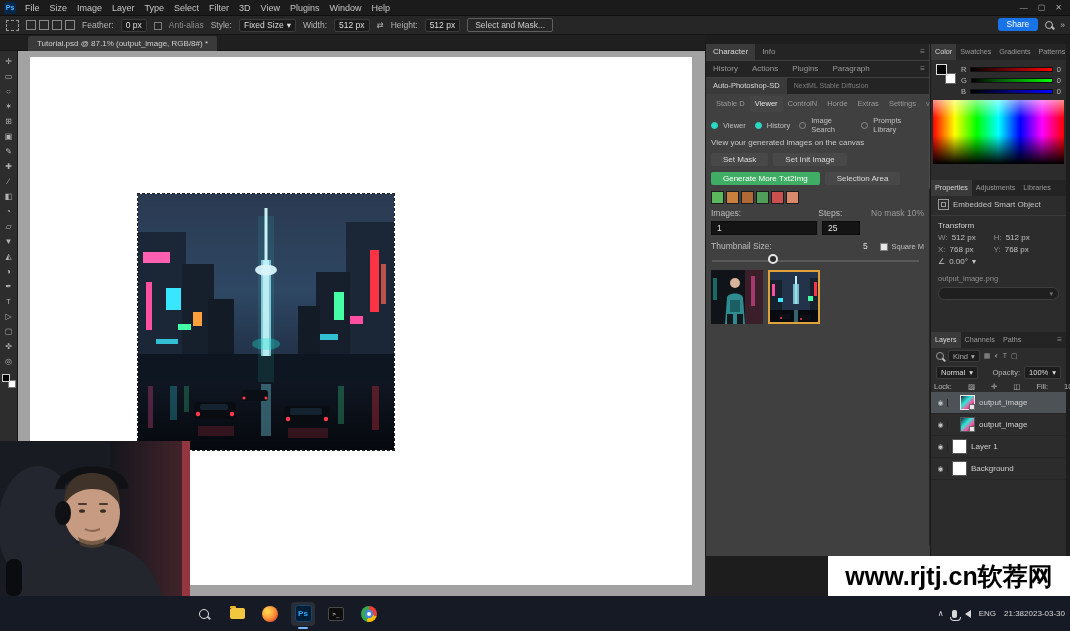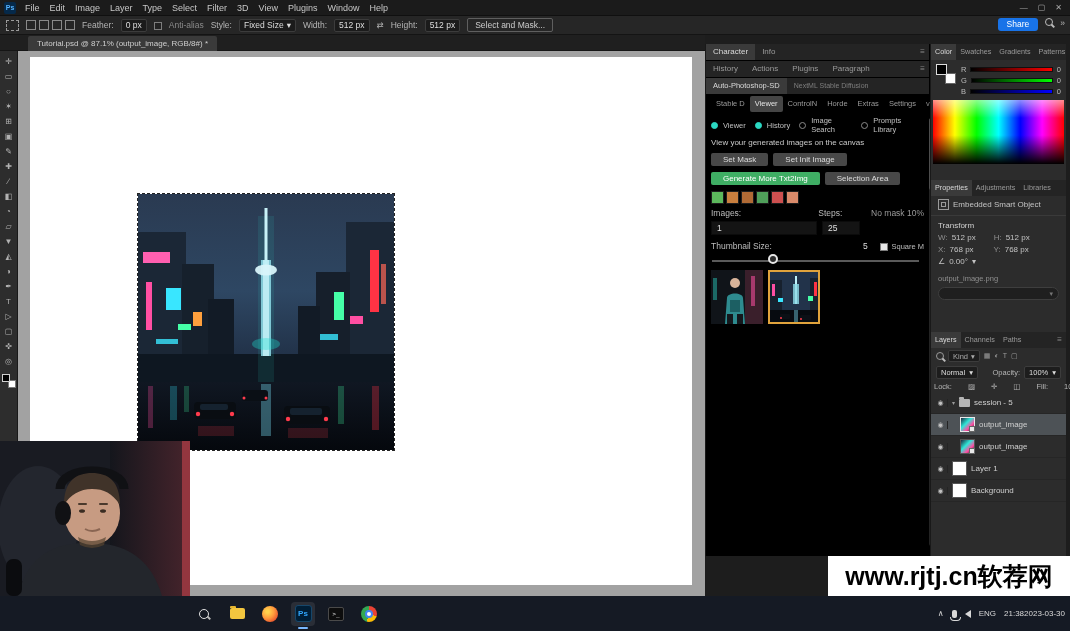--- a/index.html
+++ b/index.html
@@ -19,21 +19,21 @@
   .optbar{position:absolute;top:16px;left:0;width:1070px;height:19px;background:#262626;
     border-bottom:1px solid #141414;display:flex;align-items:center;gap:7px;padding:0 6px;
     font-size:8.5px;color:#b5b5b5;z-index:5}
   .tool-cur{width:13px;height:11px;border:1px dashed #9a9a9a}
   .selmode{display:flex;gap:3px}
   .selmode span{width:10px;height:10px;border:1px solid #8a8a8a;display:inline-block}
   .opt-box{background:#1b1b1b;border:1px solid #3c3c3c;border-radius:2px;height:13px;line-height:11px;
     padding:0 4px;color:#ddd;display:inline-flex;align-items:center;gap:3px}
   .opt-btn{border:1px solid #5f5f5f;border-radius:2px;height:14px;line-height:12px;padding:0 7px;color:#ccc}
   .cb{width:8px;height:8px;border:1px solid #7d7d7d;background:#222;display:inline-block;position:relative;top:1px}
-  .opt-right{position:absolute;right:5px;top:2px;display:flex;align-items:flex-start;gap:7px}
+  .opt-right{position:absolute;right:5px;top:2px;display:flex;align-items:center;gap:7px}
   .share-btn{background:var(--share-blue,#1873e8);color:#fff;border-radius:3px;height:13px;line-height:13px;
     padding:0 9px;font-size:8.5px}
   .mag{width:8px;height:8px;border:1.5px solid #bbb;border-radius:50%;position:relative}
   .mag:after{content:"";position:absolute;width:4px;height:1.5px;background:#bbb;transform:rotate(45deg);right:-3px;bottom:-1px}
 
   
   .tabbar{position:absolute;top:35px;left:0;width:705px;height:16px;background:#1f1f1f;border-bottom:1px solid #151515}
   .doctab{position:absolute;left:28px;top:1px;height:15px;background:#3a3a3a;color:#cfcfcf;font-size:8px;
     line-height:15px;padding:0 9px;border-radius:2px 2px 0 0}
 
@@ -52,21 +52,21 @@
     outline:1px dashed rgba(0,0,0,.85);box-shadow:0 0 0 1px rgba(255,255,255,.9);z-index:2}
   .gen-image svg{display:block}
 
   
   .ptabs{display:flex;background:#242424;height:16px;font-size:8px;color:#9a9a9a;align-items:stretch}
   .ptab{padding:0 7px;line-height:16px;white-space:nowrap}
   .ptab.active{background:#3a3a3a;color:#dadada}
   .pmenu{margin-left:auto;padding:0 4px;line-height:16px;color:#8a8a8a}
 
   
-  .sd-panel{position:absolute;left:705px;top:44px;width:231px;height:512px;background:#000000;
+  .sd-panel{position:absolute;left:705px;top:44px;width:231px;height:512px;background:#404040;
     border-left:1px solid #191919;font-size:8.5px;color:#bdbdbd;z-index:1}
   .sd-row{position:absolute;left:0;width:223px;display:flex;align-items:center;gap:5px;padding:0 5px}
   .sd-tab{padding:0 5px;line-height:16px;font-size:7.5px;color:#9a9a9a;white-space:nowrap}
   .sd-tab.active{background:#454545;color:#e2e2e2;border-radius:2px}
   .radio{width:7px;height:7px;border:1px solid #8a8a8a;border-radius:50%;display:inline-block;flex:none}
   .radio.on{background:var(--radio-teal,#2bd8c2);border-color:var(--radio-teal,#2bd8c2)}
   .rlabel{font-size:7.5px;color:#c0c0c0;margin-right:4px}
   .sd-btn{background:#484848;border-radius:2px;color:#ddd;padding:2px 12px;font-size:8px;white-space:nowrap}
   .sd-btn.green{background:var(--accent-green,#3fae64);color:#fff}
   .sw{width:13px;height:13px;display:inline-block;border:1px solid #1d1d1d}
@@ -149,21 +149,21 @@
   .dt{display:flex;flex-direction:row;align-items:flex-end;line-height:9px;font-size:8px}
 </style>
 </head>
 <body>
 
 <div id="screen">
 
   <div class="menubar">
     <span class="appicon">Ps</span>
     <span class="menu-item">File</span>
-    <span class="menu-item">Edit</span>
+    <span class="menu-item">Size</span>
     <span class="menu-item">Image</span>
     <span class="menu-item">Layer</span>
     <span class="menu-item">Type</span>
     <span class="menu-item">Select</span>
     <span class="menu-item">Filter</span>
     <span class="menu-item">3D</span>
     <span class="menu-item">View</span>
     <span class="menu-item">Plugins</span>
     <span class="menu-item">Window</span>
     <span class="menu-item">Help</span>
@@ -524,26 +524,20 @@
     </div>
     <div class="lockrow">
       <span>Lock:</span>
       <span>▨</span>
       <span>✛</span>
       <span>◫</span>
       <span style="margin-left:auto">Fill:</span>
       <span>100%</span>
       <span>▾</span>
     </div>
-    <div class="lrow">
-      <span class="eyec">◉</span>
-      <span style="font-size:6px;color:#9a9a9a">▾</span>
-      <span class="folder"></span>
-      <span>session - 5</span>
-    </div>
     <div class="lrow sel">
       <span class="eyec">◉</span>
       <span class="lthumb" style="margin-left:8px;border-color:#e8e8e8">
           <span class="badge"></span>
         </span>
       <span>output_image</span>
     </div>
     <div class="lrow">
       <span class="eyec">◉</span>
       <span class="lthumb" style="margin-left:8px">

